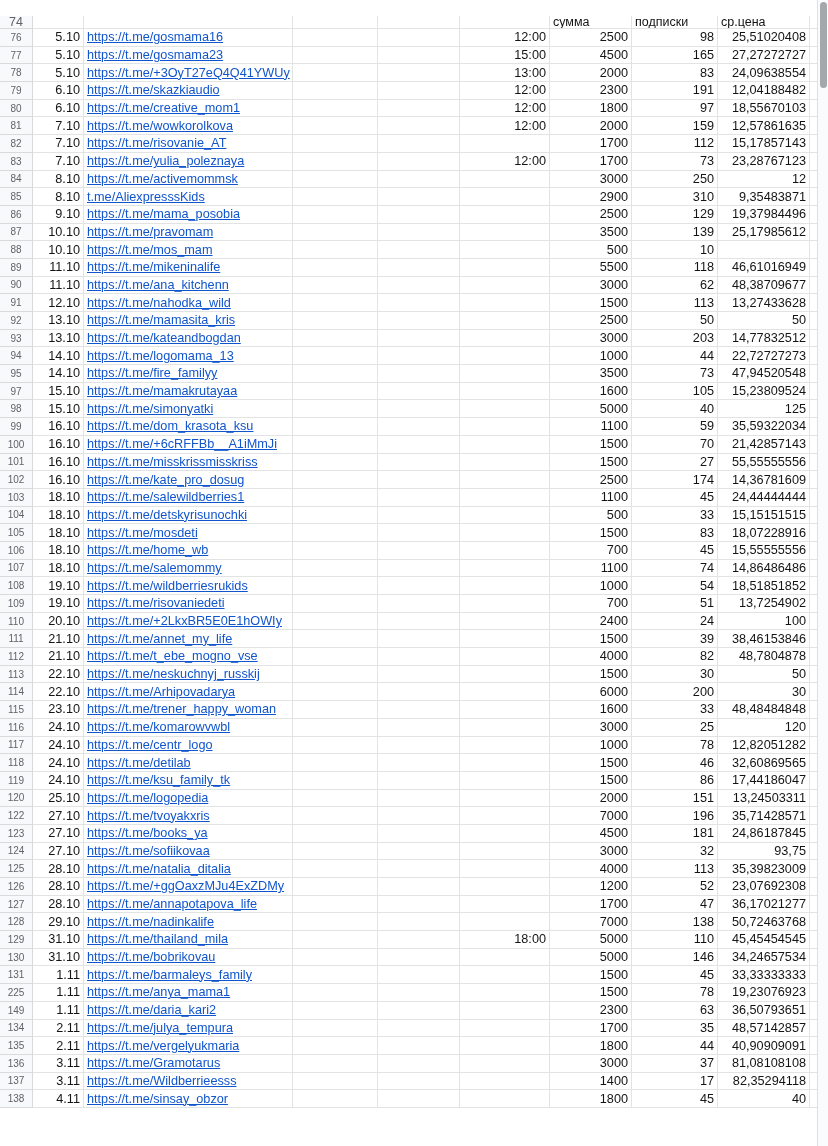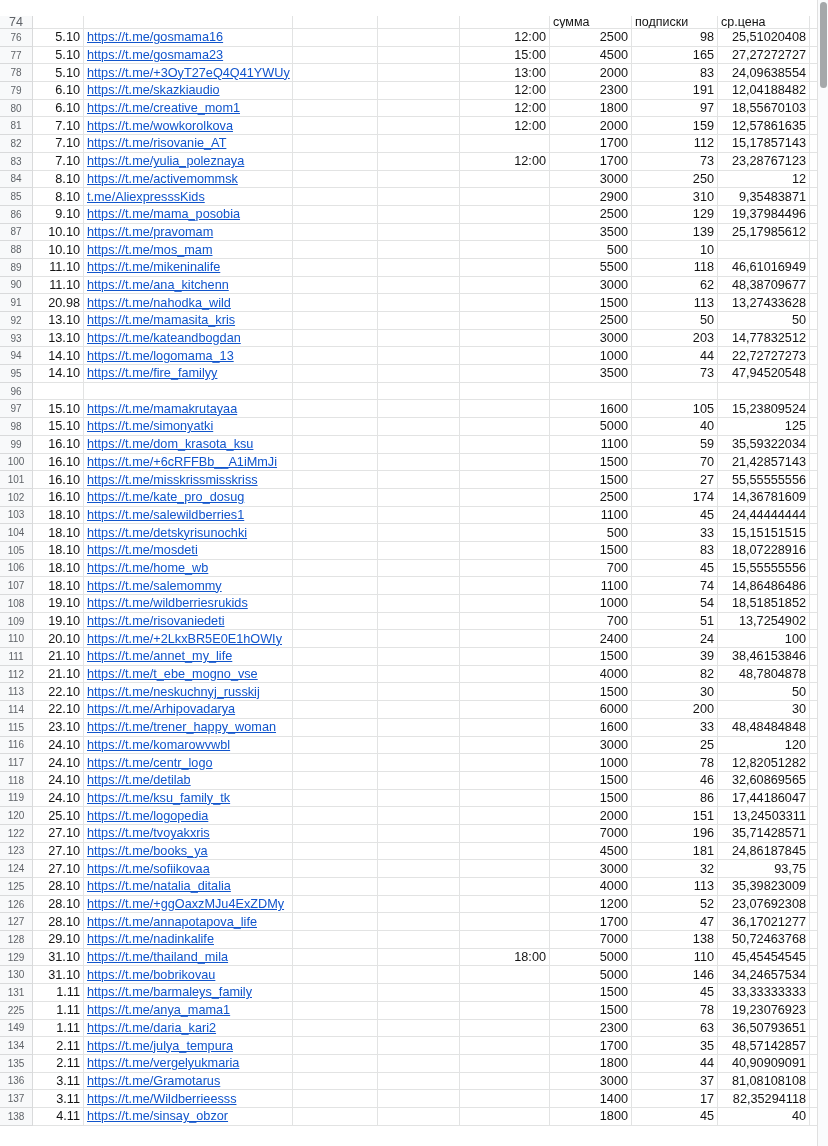--- a/index.html
+++ b/index.html
@@ -305,21 +305,21 @@
       <div class="cell c-d"></div>
       <div class="cell c-e"></div>
       <div class="cell c-time"></div>
       <div class="cell c-sum">3000</div>
       <div class="cell c-subs">62</div>
       <div class="cell c-price">48,38709677</div>
       <div class="cell c-sliver"></div>
     </div>
     <div class="row">
       <div class="cell c-rownum">91</div>
-      <div class="cell c-date">20.98</div>
+      <div class="cell c-date">12.10</div>
       <div class="cell c-url">
         <a class="link">https://t.me/nahodka_wild</a>
       </div>
       <div class="cell c-d"></div>
       <div class="cell c-e"></div>
       <div class="cell c-time"></div>
       <div class="cell c-sum">1500</div>
       <div class="cell c-subs">113</div>
       <div class="cell c-price">13,27433628</div>
       <div class="cell c-sliver"></div>
@@ -371,32 +371,20 @@
       <div class="cell c-date">14.10</div>
       <div class="cell c-url">
         <a class="link">https://t.me/fire_familyy</a>
       </div>
       <div class="cell c-d"></div>
       <div class="cell c-e"></div>
       <div class="cell c-time"></div>
       <div class="cell c-sum">3500</div>
       <div class="cell c-subs">73</div>
       <div class="cell c-price">47,94520548</div>
-      <div class="cell c-sliver"></div>
-    </div>
-    <div class="row">
-      <div class="cell c-rownum">96</div>
-      <div class="cell c-date"></div>
-      <div class="cell c-url"></div>
-      <div class="cell c-d"></div>
-      <div class="cell c-e"></div>
-      <div class="cell c-time"></div>
-      <div class="cell c-sum"></div>
-      <div class="cell c-subs"></div>
-      <div class="cell c-price"></div>
       <div class="cell c-sliver"></div>
     </div>
     <div class="row">
       <div class="cell c-rownum">97</div>
       <div class="cell c-date">15.10</div>
       <div class="cell c-url">
         <a class="link">https://t.me/mamakrutayaa</a>
       </div>
       <div class="cell c-d"></div>
       <div class="cell c-e"></div>

